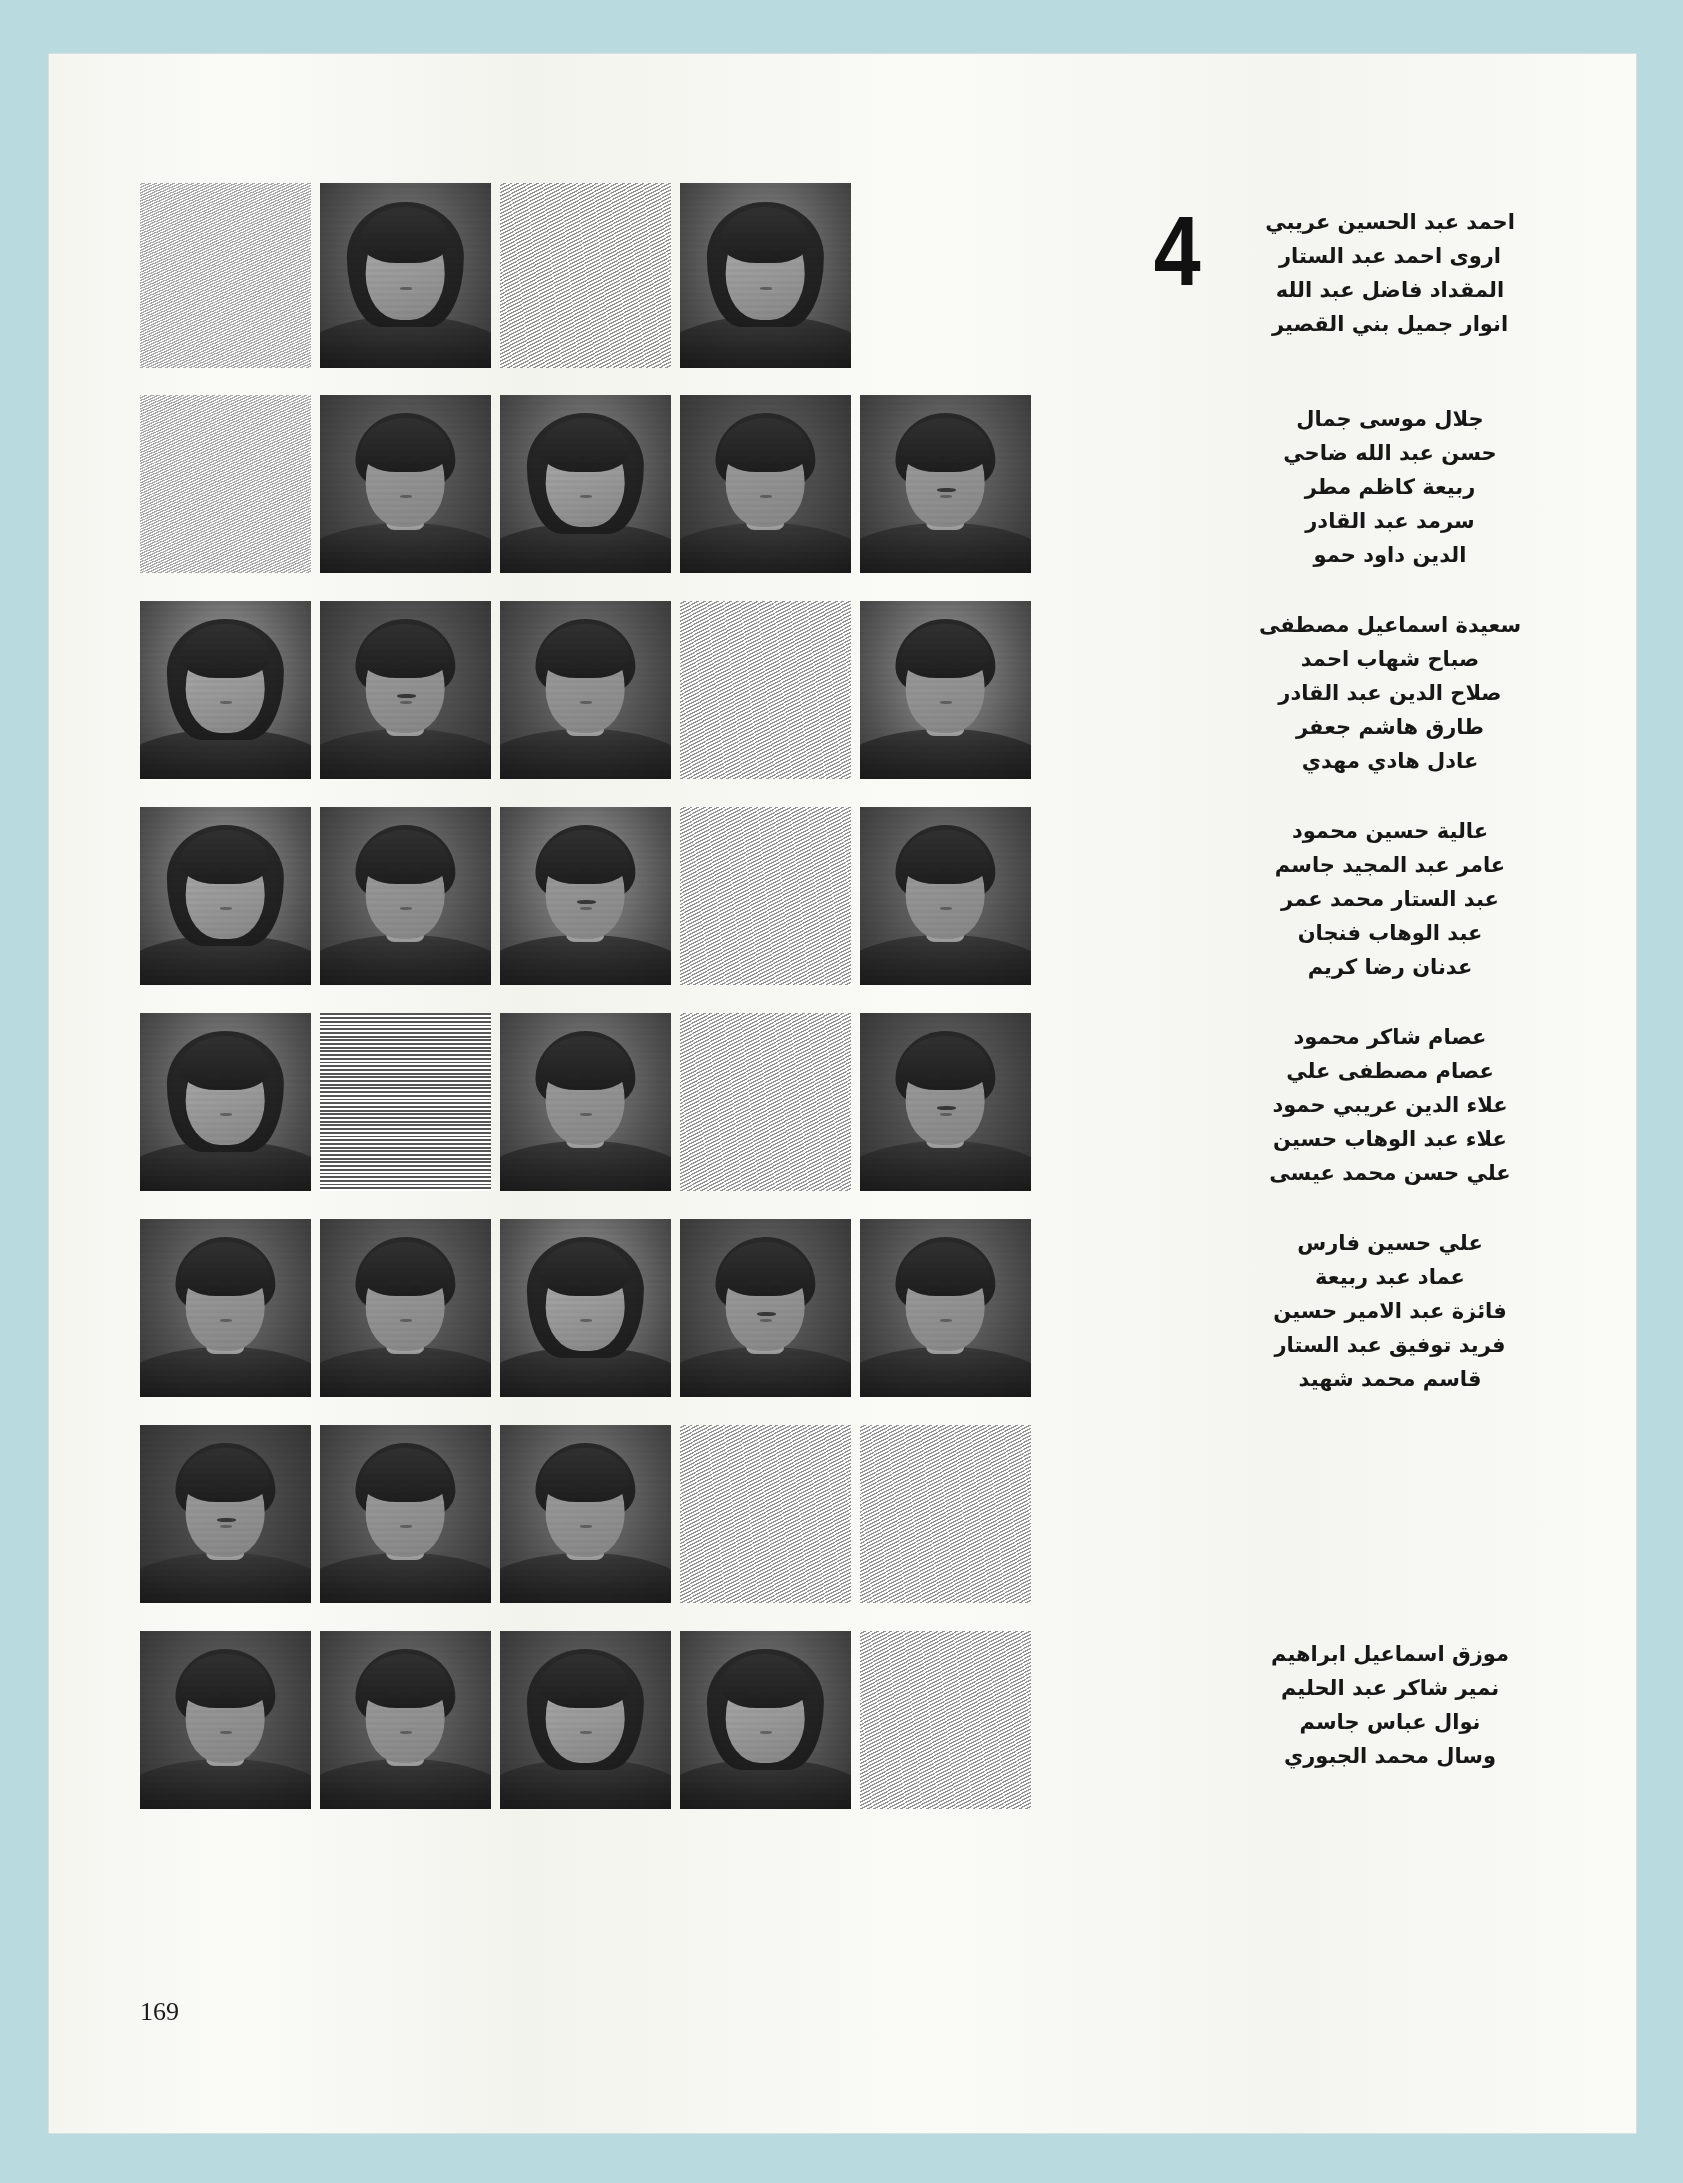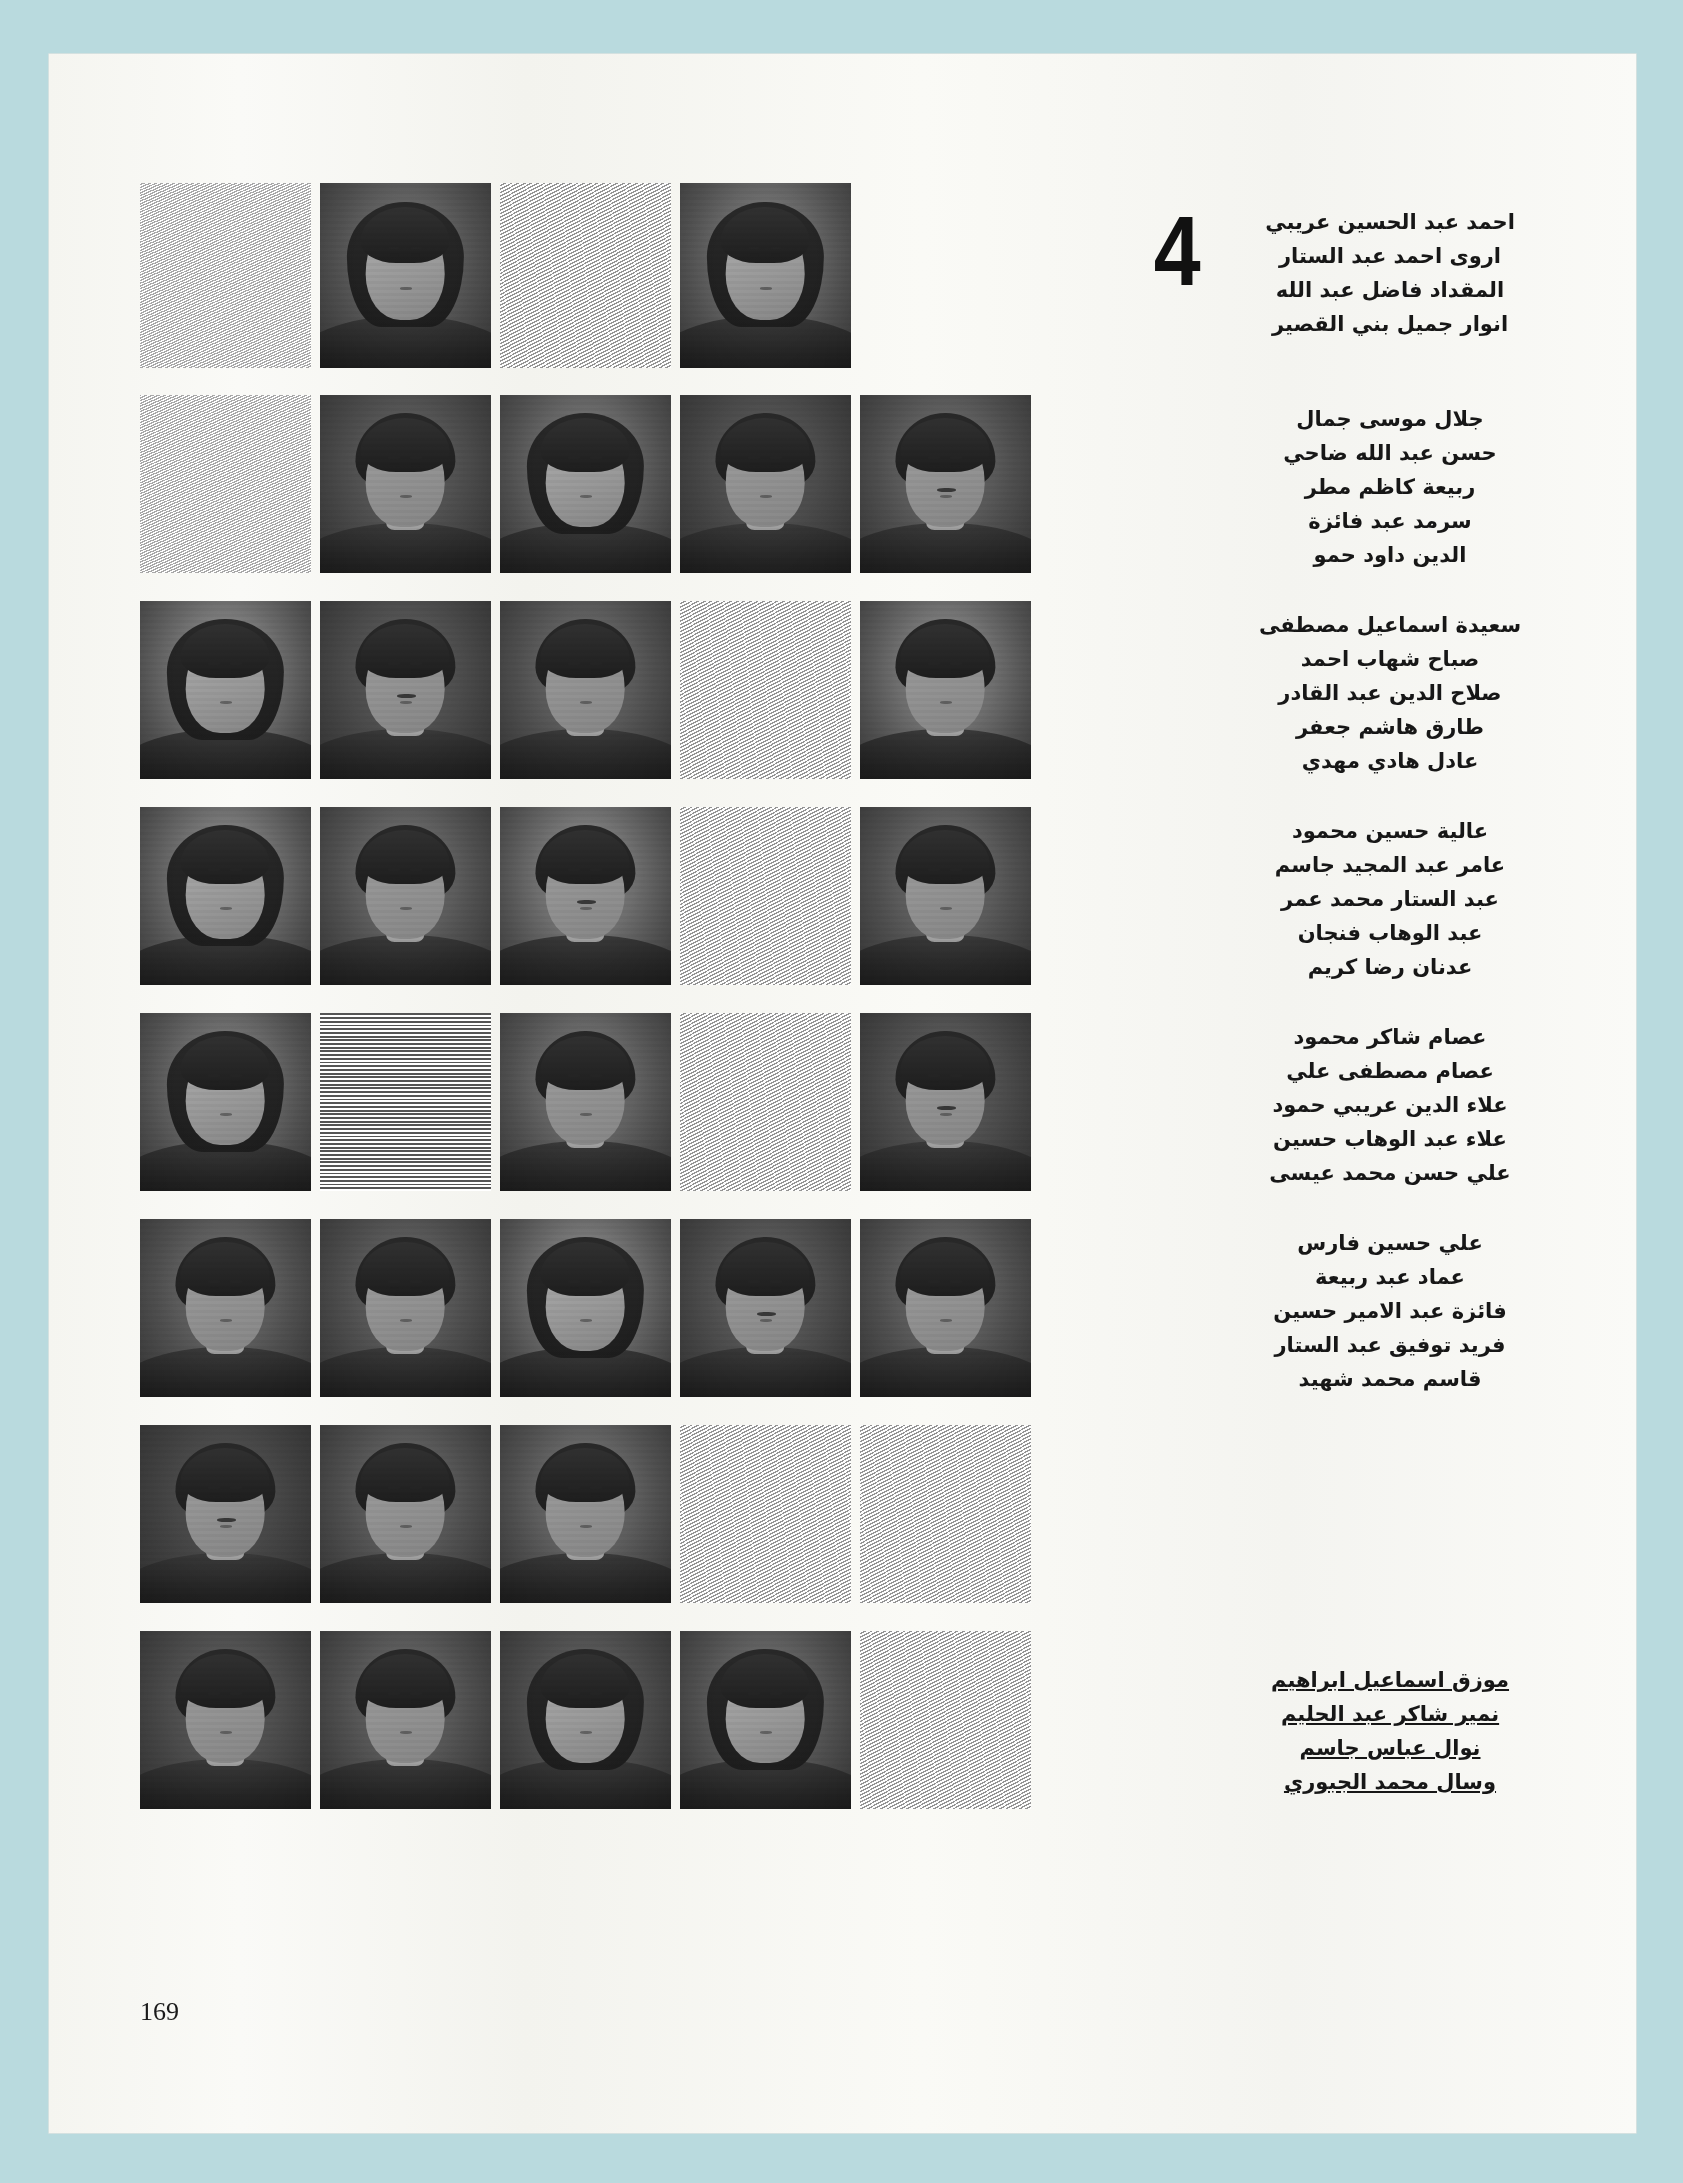--- a/index.html
+++ b/index.html
@@ -390,21 +390,21 @@
             </div>
           </div>
           <div class="cell">
             <div class="photo blank-fine"></div>
           </div>
         </div>
         <div class="names" style="top: 7.4px;">
           <div>جلال موسى جمال</div>
           <div>حسن عبد الله ضاحي</div>
           <div>ربيعة كاظم مطر</div>
-          <div>سرمد عبد فائزة</div>
+          <div>سرمد عبد القادر</div>
           <div>الدين داود حمو</div>
         </div>
       </div>
       <div class="photo-row" style="top: 547px; height: 178px;">
         <div class="cells" style="height: 178px;">
           <div class="cell">
             <div class="photo">
               <div class="portrait">
                 <div class="bg" style="background: radial-gradient(at 50% 35%, rgb(138, 138, 138) 0%, rgb(60, 60, 60) 120%);"></div>
                 <div class="shoulders" style="background: linear-gradient(rgb(58, 58, 56), rgb(29, 29, 28));"></div>
@@ -908,21 +908,21 @@
                 <div class="eye l"></div>
                 <div class="brow r"></div>
                 <div class="eye r"></div>
                 <div class="mouth"></div>
                 <div class="vign"></div>
                 <div class="grain"></div>
               </div>
             </div>
           </div>
         </div>
-        <div class="names" style="top: 32px; text-decoration: underline;">
+        <div class="names" style="top: 6px;">
           <div>موزق اسماعيل ابراهيم</div>
           <div>نمير شاكر عبد الحليم</div>
           <div>نوال عباس جاسم</div>
           <div>وسال محمد الجبوري</div>
         </div>
       </div>
     </div>
 
   <div class="page-number">169</div>
 </div>

